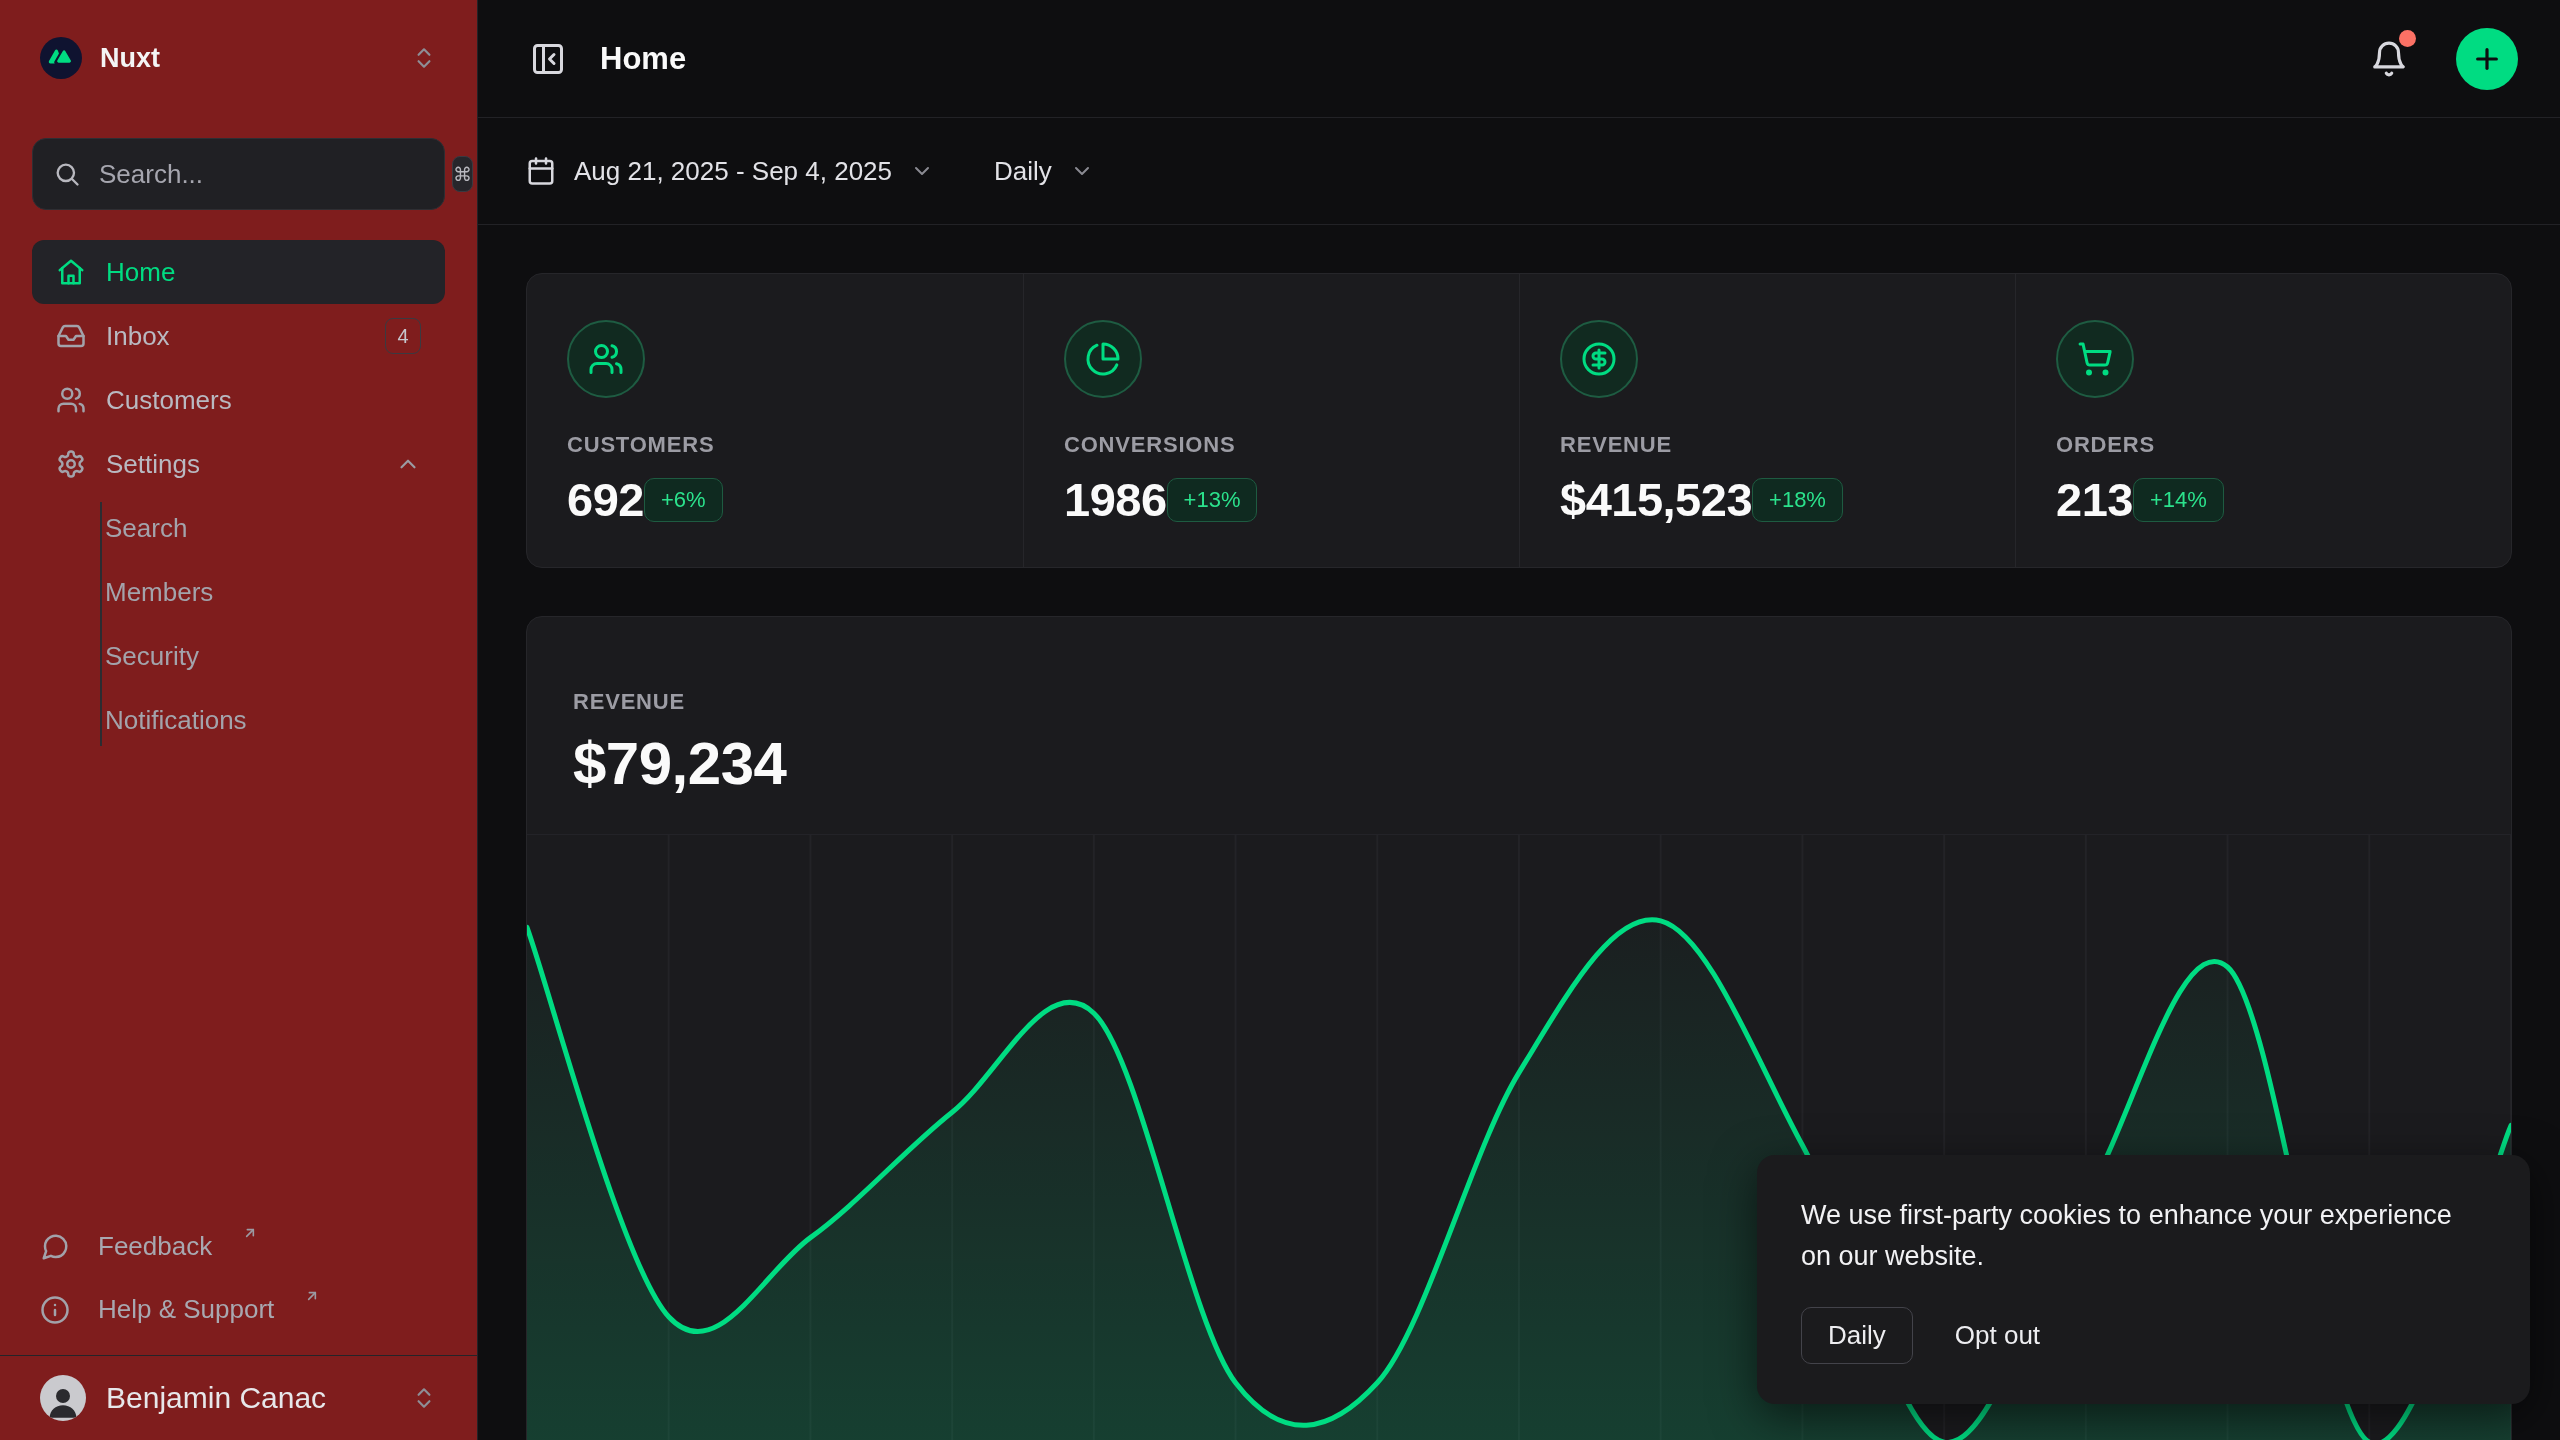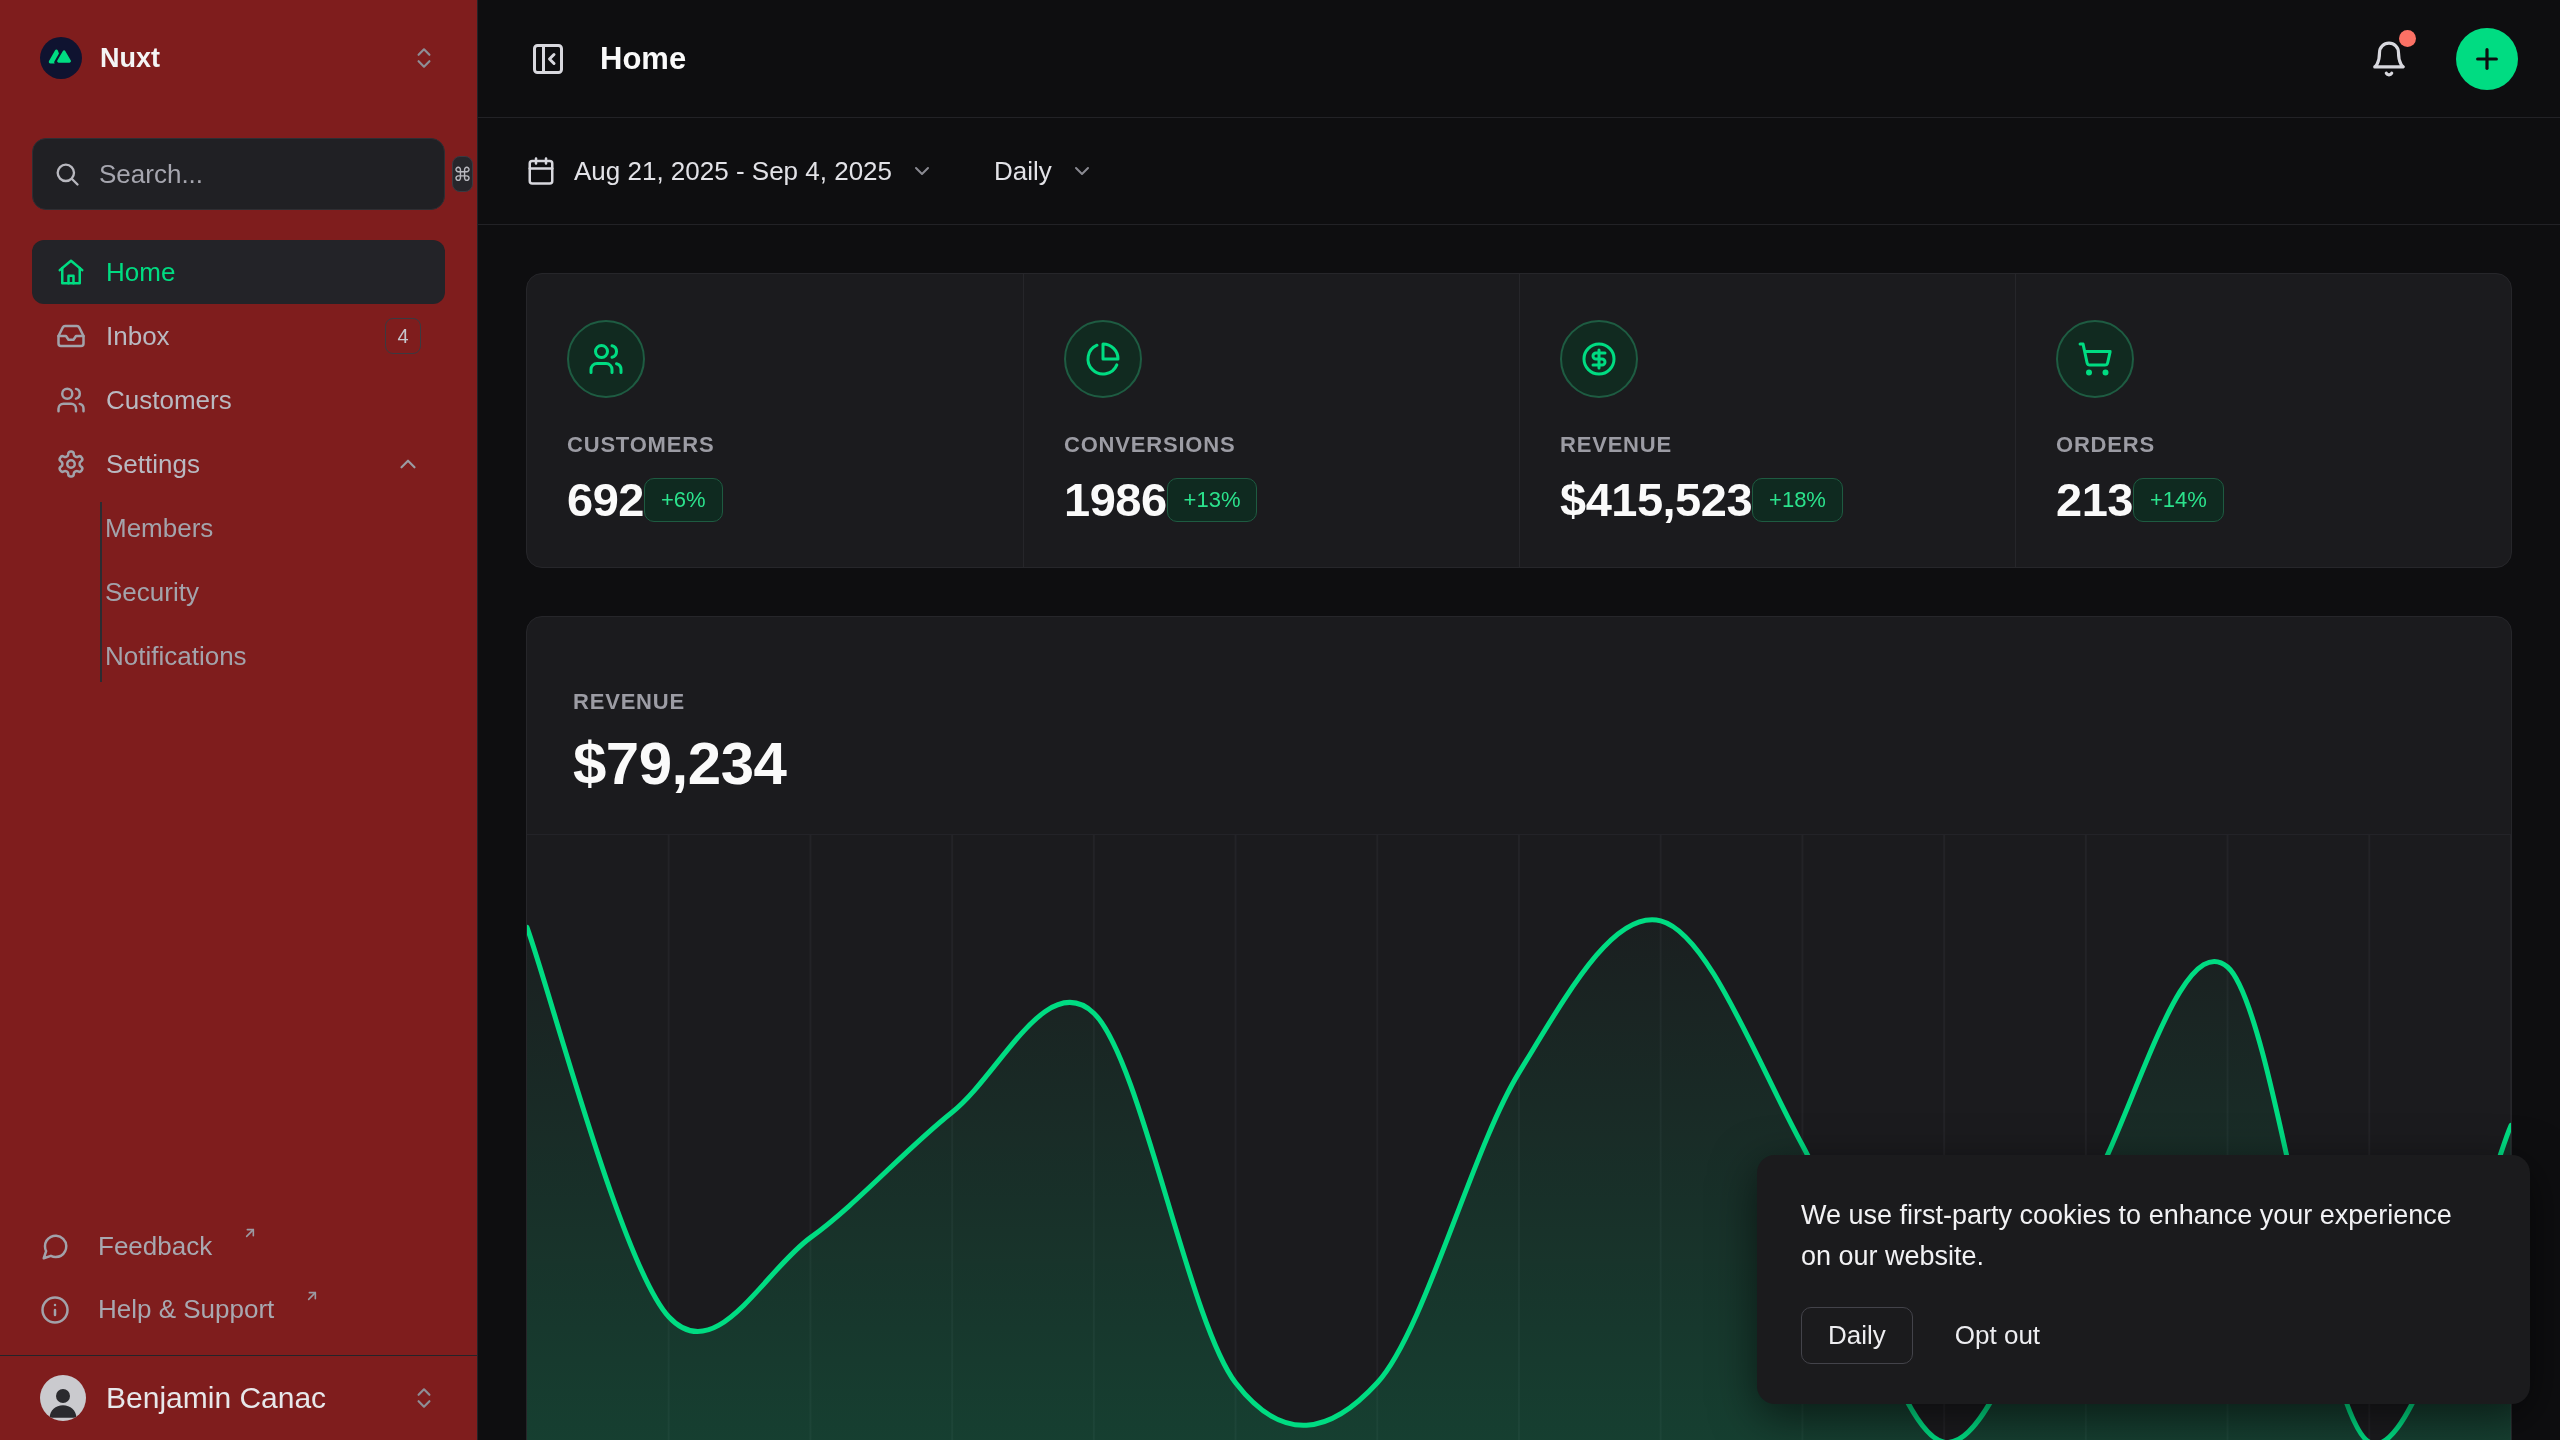--- a/index.html
+++ b/index.html
@@ -170,20 +170,21 @@
           </svg>
       </span>
       <span>Settings</span>
       <span class="nav-chev">
         <svg width="26" height="26" viewBox="0 0 24 24" fill="none" stroke="currentColor" stroke-width="2" stroke-linecap="round" stroke-linejoin="round">
             <path d="m18 15-6-6-6 6"></path>
           </svg>
       </span>
     </a>
     <div class="submenu">
+      <a>Search</a>
       <a>Members</a>
       <a>Security</a>
       <a>Notifications</a>
     </div>
   </nav>
 
   <div class="sidebar-footer">
     <div class="foot-link">
       <span>
         <svg width="30" height="30" viewBox="0 0 24 24" fill="none" stroke="#a2a2aa" stroke-width="2" stroke-linecap="round" stroke-linejoin="round">

